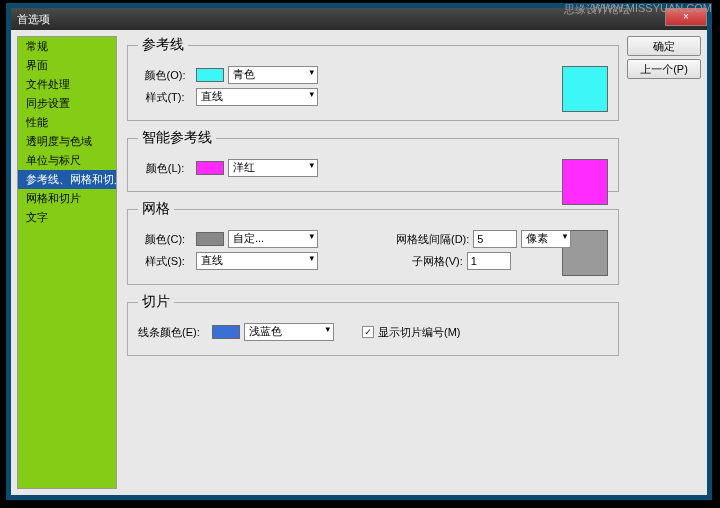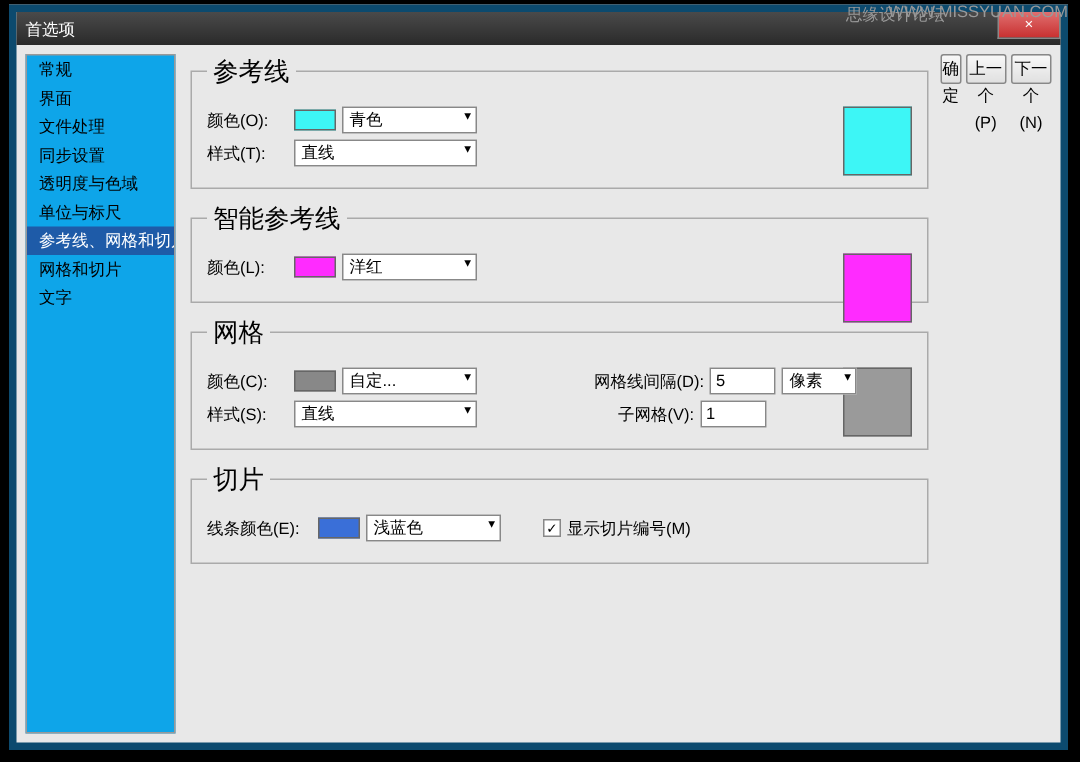--- a/index.html
+++ b/index.html
@@ -4,31 +4,31 @@
 <style>
 *{box-sizing:border-box;margin:0;padding:0;font-family:"Microsoft YaHei","SimSun",sans-serif;font-size:11px}
 body{background:#000;width:720px;height:508px;position:relative}
 .watermark{position:absolute;top:2px;right:8px;color:#999;font-size:11px;z-index:100}
 .wm1{right:90px}
 .window{position:absolute;top:3px;left:6px;width:706px;height:497px;background:#e8e8e8;border:5px solid #0c4a6e}
 .titlebar{height:22px;background:linear-gradient(#4a4a4a,#2a2a2a);color:#fff;display:flex;align-items:center;padding:0 6px;position:relative}
 .titlebar-text{font-size:11px}
 .close-btn{position:absolute;right:0;top:0;width:42px;height:18px;background:linear-gradient(#e07070,#c83030);border:1px solid #888;border-top:none;display:flex;align-items:center;justify-content:center;color:#fff;font-size:10px}
 .content{display:flex;height:calc(100% - 22px)}
-.sidebar{width:100px;background:#0ea5e9;border:1px solid #999;margin:6px 0 6px 6px;overflow:hidden}
+.sidebar{width:100px;background:#84cc16;border:1px solid #999;margin:6px 0 6px 6px;overflow:hidden}
 .sidebar-item{padding:2px 8px;cursor:default;white-space:nowrap}
 .sidebar-item.selected{background:#1e5ba8;color:#fff}
 .main{flex:1;padding:6px 6px 6px 10px;display:flex;gap:8px}
 .panels{flex:1}
-.buttons{width:74px;display:flex;flex-direction:row;gap:3px}
+.buttons{width:74px;display:flex;flex-direction:column;gap:3px}
 .btn{height:20px;background:linear-gradient(#f8f8f8,#e0e0e0);border:1px solid #888;border-radius:2px;text-align:center;line-height:18px;cursor:default}
 fieldset{border:1px solid #aaa;margin-bottom:8px;padding:8px 10px 10px;position:relative}
-legend{padding:0 4px;font-size:17px}
+legend{padding:0 4px;font-size:14px}
 .row{display:flex;align-items:center;margin:4px 0;gap:4px}
-.label{width:54px;text-align:left}
+.label{width:54px;text-align:center}
 .swatch{width:28px;height:14px;border:1px solid #666;display:inline-block}
 .select{width:90px;height:18px;background:#fff;border:1px solid #888;display:flex;align-items:flex-start;padding:0 4px;position:relative}
 .select::after{content:"▾";position:absolute;right:3px;font-size:9px}
 .input{width:44px;height:18px;background:#fff;border:1px solid #888;padding:0 3px;line-height:16px}
 .bigswatch{width:46px;height:46px;border:1px solid #666;position:absolute;right:10px;top:12px}
 .checkbox{width:12px;height:12px;border:1px solid #888;background:#fff;display:inline-flex;align-items:center;justify-content:center;font-size:9px}
 .spacer{width:70px}
 </style>
 </head>
 <body>
@@ -40,20 +40,21 @@
   <div class="titlebar">
     <span class="titlebar-text">首选项</span>
     <div class="close-btn">×</div>
   </div>
   <div class="content">
     <div class="sidebar">
       <div class="sidebar-item">常规</div>
       <div class="sidebar-item">界面</div>
       <div class="sidebar-item">文件处理</div>
       <div class="sidebar-item">同步设置</div>
+      <div class="sidebar-item">性能</div>
       <div class="sidebar-item">透明度与色域</div>
       <div class="sidebar-item">单位与标尺</div>
       <div class="sidebar-item selected">参考线、网格和切片</div>
       <div class="sidebar-item">网格和切片</div>
       <div class="sidebar-item">文字</div>
     </div>
     <div class="main">
       <div class="panels">
 
         <fieldset>
@@ -124,17 +125,16 @@
             <span style="width:20px"></span>
             <span class="checkbox">✓</span>
             <span>显示切片编号(M)</span>
           </div>
         </fieldset>
 
       </div>
       <div class="buttons">
         <div class="btn">确定</div>
         <div class="btn">上一个(P)</div>
-        <div class="btn">下一个(N)</div>
       </div>
     </div>
   </div>
 </div>
 
 </body></html>

